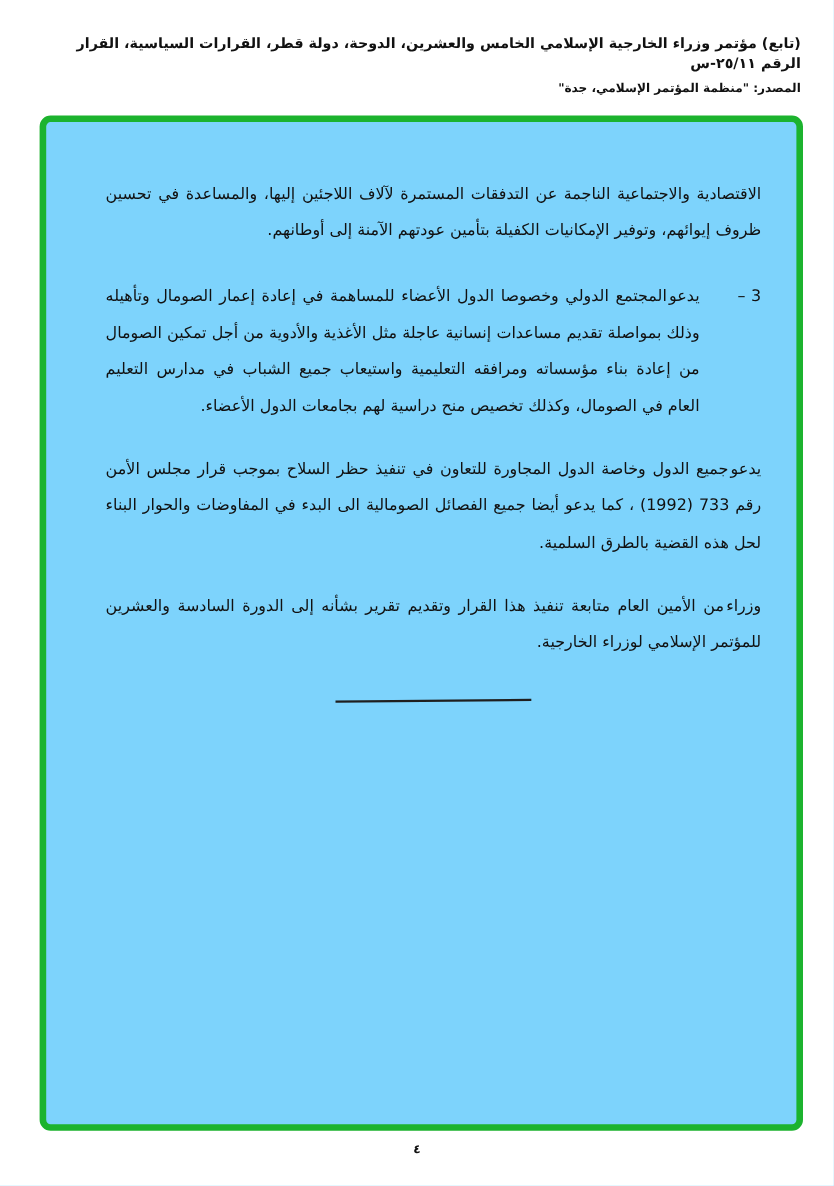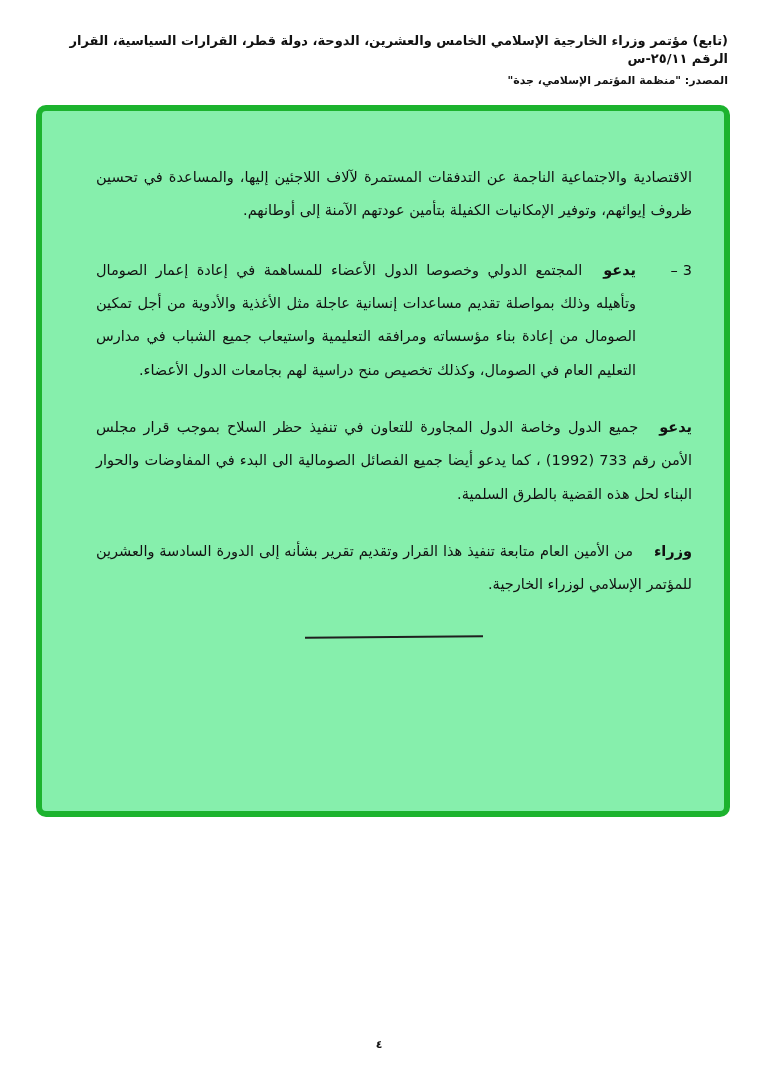--- a/index.html
+++ b/index.html
@@ -16,25 +16,25 @@
     top: 32px; left: 30px; right: 30px;
     direction: rtl;
     font-weight: bold;
   }
   .header-line1 { font-size: 13px; letter-spacing: 0; line-height: 1.35; }
   .header-line2 { font-size: 11px; margin-top: 7px; }
 
   .green-frame {
     position: absolute;
     left: 36px; top: 105px;
-    width: 694px; height: 712px;
+    width: 694px; height: 923px;
     border: 6px solid #1cb32e;
     border-radius: 10px;
     box-sizing: border-box;
-    background: #86efac;
+    background: #7dd3fc;
   }
   .frame-content {
     position: absolute;
     top: 50px; right: 32px; left: 54px;
     direction: rtl;
   }
   .intro-par {
     margin: 0 0 26px 0;
     font-size: 14.5px;
     line-height: 2.3;
@@ -50,22 +50,22 @@
     flex: 0 0 56px;
     white-space: nowrap;
     text-align: right;
   }
   .clause-num-cell .dash { margin: 0 5px; }
   .clause-body {
     flex: 1 1 auto;
     text-align: justify;
   }
   .clause-keyword {
-    font-weight: bold;
-    margin-left: 21px;
+    font-weight: normal;
+    margin-left: 2px;
   }
   .end-rule {
     width: 178px;
     height: 0;
     border-top: 2px solid #1f1f1f;
     margin: 34px auto 0 auto;
     transform: rotate(-0.5deg);
   }
   .page-number {
     position: absolute;

